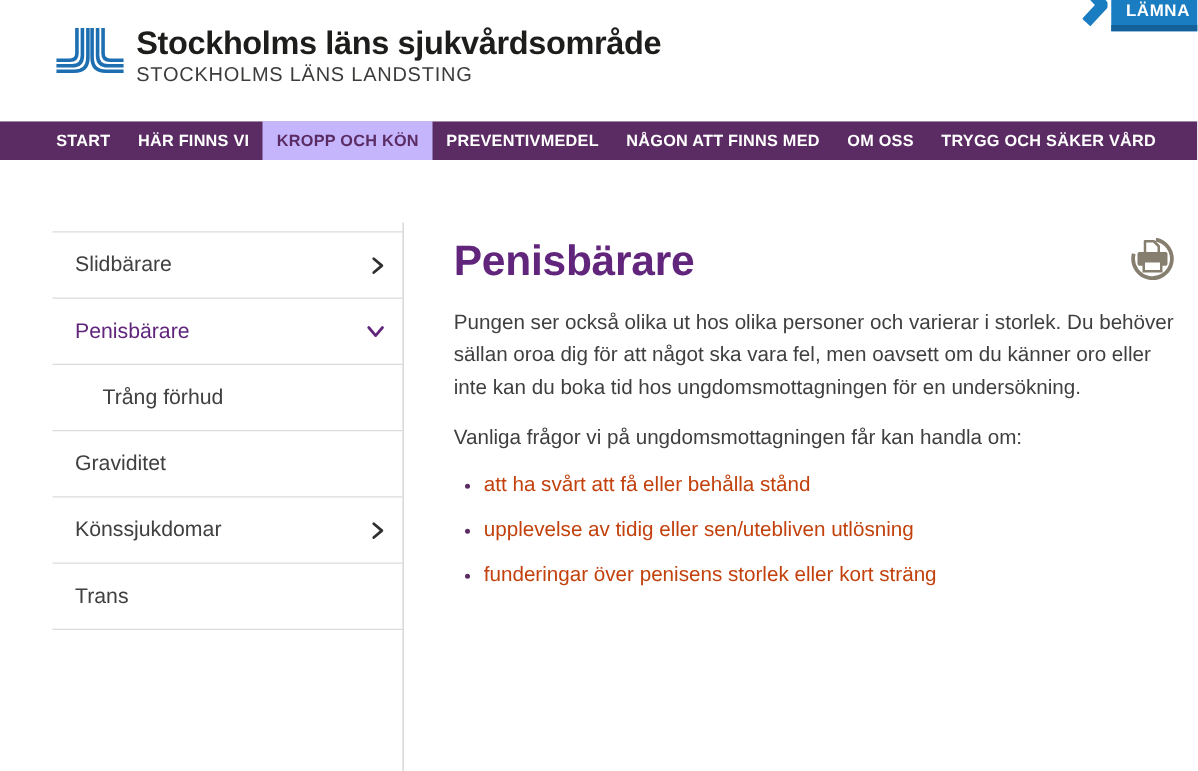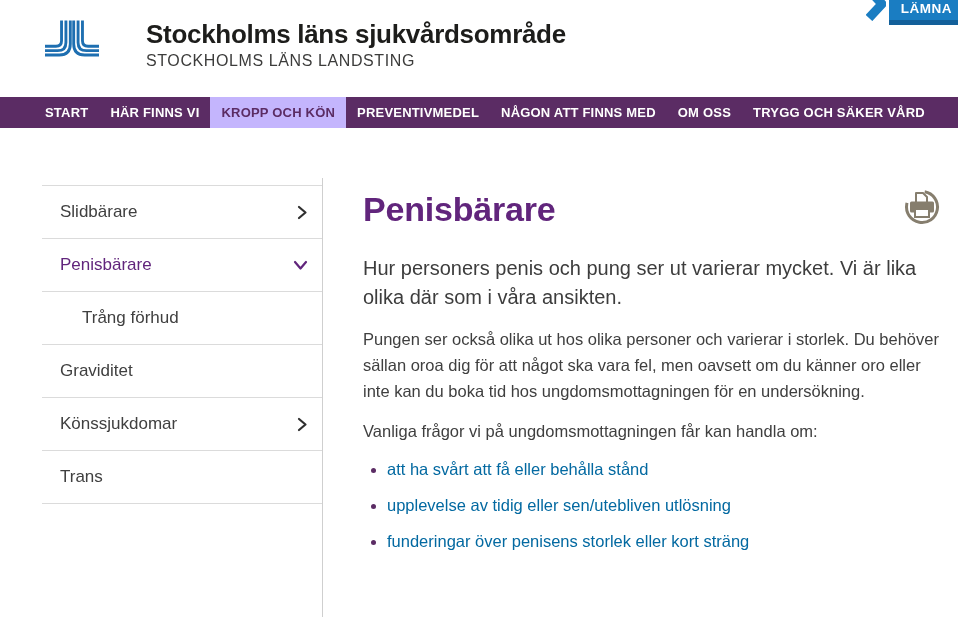--- a/index.html
+++ b/index.html
@@ -5,21 +5,21 @@
   * { margin:0; padding:0; box-sizing:border-box; }
   html,body { background:#fff; }
   body { font-family:"Liberation Sans", sans-serif; }
   .page {
     position:relative; width:958px; height:617px;
     background:#fff; overflow:hidden; margin:0 auto;
   }
 
   
   .header { position:relative; height:97px; background:#fff; }
-  .logo-wrap { position:absolute; left:45px; top:13px; display:flex; align-items:center; cursor:pointer;gap:37px; }
+  .logo-wrap { position:absolute; left:45px; top:13px; display:flex; align-items:flex-end; cursor:pointer; }
   .logo-mark { margin-right:10px; }
   .logo-text { padding-top:7px; }
   .logo-title { font-size:26px; font-weight:bold; color:#1d1d1b; letter-spacing:-0.3px; line-height:1.1; }
   .logo-subtitle { font-size:16px; color:#3c3c3b; letter-spacing:0.6px; margin-top:3px; }
 
   
   .leave-btn { position:absolute; top:-13px; right:-8px; display:flex; align-items:stretch; cursor:pointer; }
   .leave-chevron { align-self:flex-end; margin-right:3px; margin-bottom:4px; }
   .leave-label {
     display:flex; align-items:flex-end;
@@ -51,21 +51,21 @@
   .side-item.indent { padding-left:40px; }
 
   
   .main { flex:1; padding:62px 14px 0 40px; }
   .title-row { display:flex; justify-content:space-between; align-items:flex-start; }
   .page-title { font-size:34px; line-height:38px; font-weight:bold; color:#61257c; letter-spacing:-0.2px; }
   .print-btn { cursor:pointer; margin-top:-2px; margin-right:2px; }
   .intro { margin-top:24px; font-size:20px; line-height:29px; color:#3d3d3d; }
   .para { margin-top:14px; font-size:16.5px; line-height:26px; color:#3f3f3f; }
   .bullets { margin-top:12px; padding-left:24px; }
-  .bullets li { font-size:16.5px; line-height:26px; color:#0369a1; margin-bottom:10px; }
+  .bullets li { font-size:16.5px; line-height:26px; color:#c2410c; margin-bottom:10px; }
   .bullets li::marker { color:#5b2c64; font-size:15px; }
 </style>
 </head>
 <body>
 
 <div class="page">
 
   <div class="header">
     <div class="logo-wrap">
       <span class="logo-mark">
@@ -153,21 +153,20 @@
         <span class="print-btn">
           <svg width="40" height="38" viewBox="0 0 40 38">
             <circle cx="20" cy="19" r="15.5" fill="none" stroke="#867e6e" stroke-width="3" stroke-dasharray="74 24" transform="rotate(-80 20 19)"></circle>
             <path d="M14 15 V5 h7 l4 4 v6 z" fill="#fff" stroke="#867e6e" stroke-width="2" stroke-linejoin="round"></path>
             <rect x="8" y="13.5" width="24" height="11" rx="1.5" fill="#867e6e"></rect>
             <rect x="13" y="21" width="14" height="8" fill="#fff" stroke="#867e6e" stroke-width="2"></rect>
           </svg>
         </span>
       </div>
 
-      <p class="intro">Hur personers penis och pung ser ut varierar mycket. Vi är lika olika där som i våra ansikten.</p>
       <p class="para">Pungen ser också olika ut hos olika personer och varierar i storlek. Du behöver sällan oroa dig för att något ska vara fel, men oavsett om du känner oro eller inte kan du boka tid hos ungdomsmottagningen för en undersökning.</p>
       <p class="para">Vanliga frågor vi på ungdomsmottagningen får kan handla om:</p>
 
       <ul class="bullets">
         <li>att ha svårt att få eller behålla stånd</li>
         <li>upplevelse av tidig eller sen/utebliven utlösning</li>
         <li>funderingar över penisens storlek eller kort sträng</li>
       </ul>
     </div>
 

